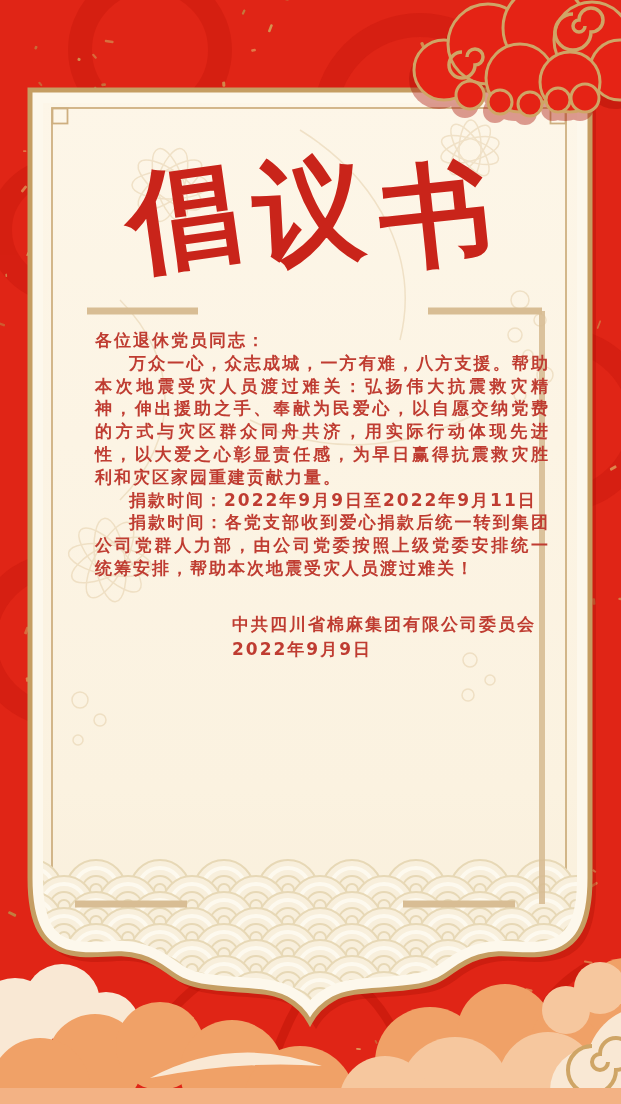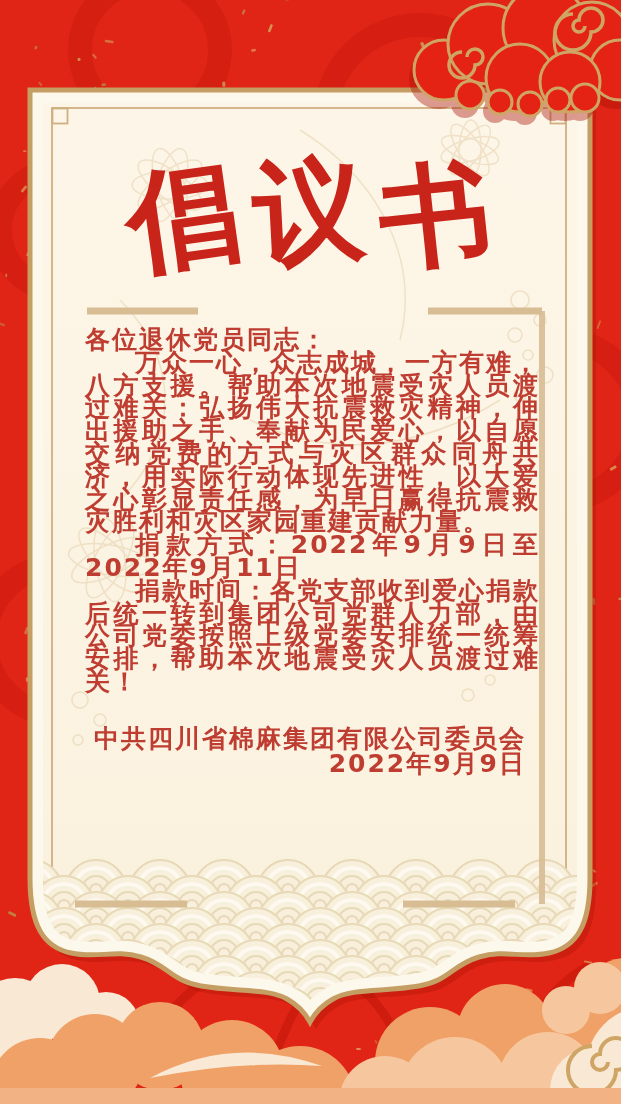--- a/index.html
+++ b/index.html
@@ -13,30 +13,30 @@
   .poster-title{
     position:absolute;left:30px;top:148px;width:560px;
     text-align:center;color:#c9241a;font-weight:900;
     font-size:112px;line-height:130px;letter-spacing:0;
   }
   .poster-title .t-char{display:inline-block;margin:0 7px;transform-origin:50% 60%;}
   .poster-title .t-char:nth-child(1){transform:rotate(-8deg) translateY(4px);}
   .poster-title .t-char:nth-child(2){transform:rotate(-3deg) translateY(-2px);}
   .poster-title .t-char:nth-child(3){transform:rotate(-6deg) translateY(2px);}
   .body-copy{
-    position:absolute;left:85px;top:329px;width:455px;
-    color:#bf3c31;font-weight:700;font-size:25px;line-height:22.8px;
+    position:absolute;left:95px;top:329px;width:455px;
+    color:#bf3c31;font-weight:700;font-size:17px;line-height:22.8px;
     letter-spacing:2px;text-align:justify;
   }
   .body-copy p{margin:0;}
   .salutation{margin-bottom:26px;}
   .indent{text-indent:2em;}
   .signature-block{
     margin-top:32px;width:-moz-fit-content;width:fit-content;
-    margin-left:auto;margin-right:14px;text-align:right;line-height:25px;
+    margin-left:auto;margin-right:14px;text-align:left;line-height:25px;
   }
   .signature-block div{white-space:nowrap;}
 </style>
 </head>
 <body>
 
 <div class="stage">
 
   <svg class="art" viewBox="0 0 621 1104" aria-hidden="true">
     <defs>
@@ -732,21 +732,21 @@
   </svg>
 
   <div class="text-layer">
     <div class="poster-title">
       <span class="t-char">倡</span><span class="t-char">议</span><span class="t-char">书</span>
     </div>
 
     <div class="body-copy">
       <p class="salutation">各位退休党员同志：</p>
       <p class="indent">万众一心，众志成城，一方有难，八方支援。帮助本次地震受灾人员渡过难关：弘扬伟大抗震救灾精神，伸出援助之手、奉献为民爱心，以自愿交纳党费的方式与灾区群众同舟共济，用实际行动体现先进性，以大爱之心彰显责任感，为早日赢得抗震救灾胜利和灾区家园重建贡献力量。</p>
-      <p class="indent">捐款方式：2022年9月9日至2022年9月11日</p>
+      <p class="indent">捐款时间：2022年9月9日至2022年9月11日</p>
       <p class="indent">捐款时间：各党支部收到爱心捐款后统一转到集团公司党群人力部，由公司党委按照上级党委安排统一统筹安排，帮助本次地震受灾人员渡过难关！</p>
       <div class="signature-block">
         <div>中共四川省棉麻集团有限公司委员会</div>
         <div>2022年9月9日</div>
       </div>
     </div>
   </div>
 
 </div>
 

